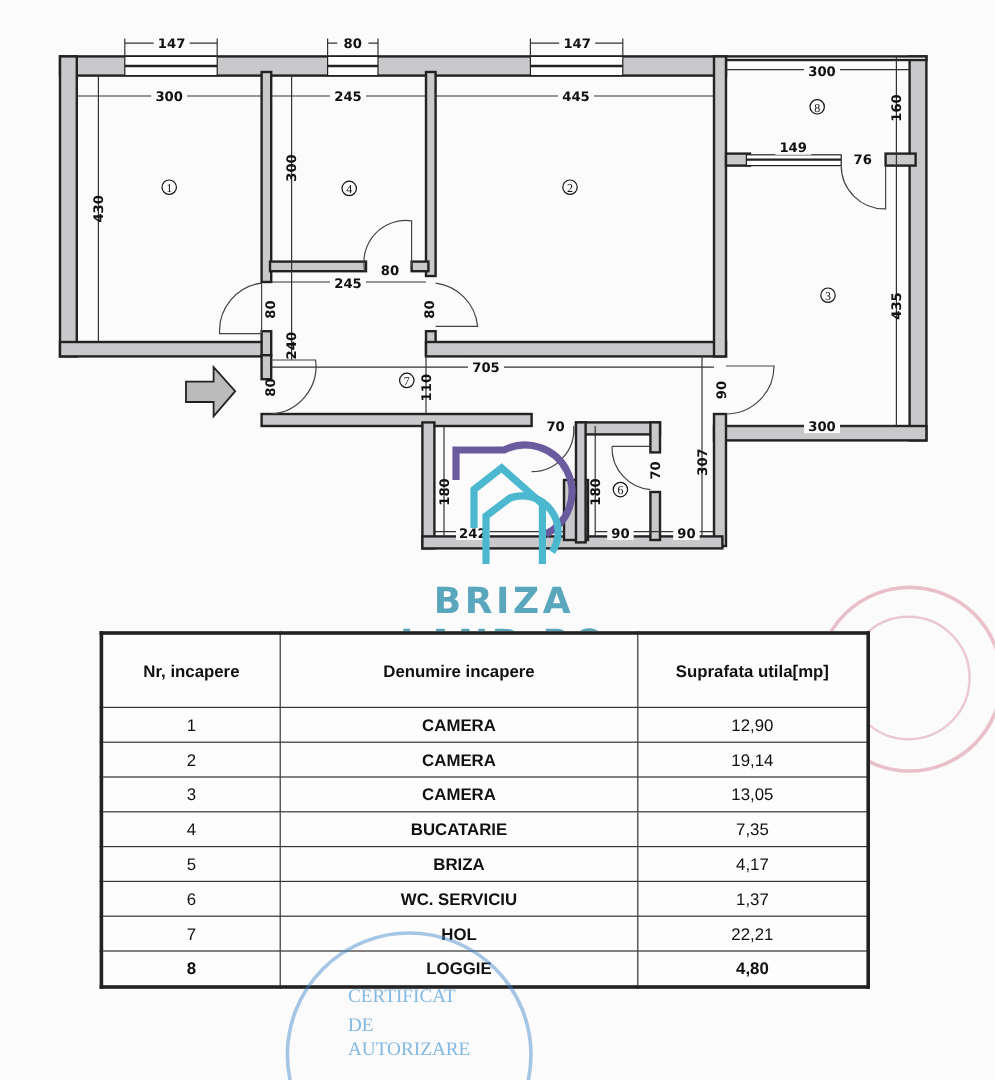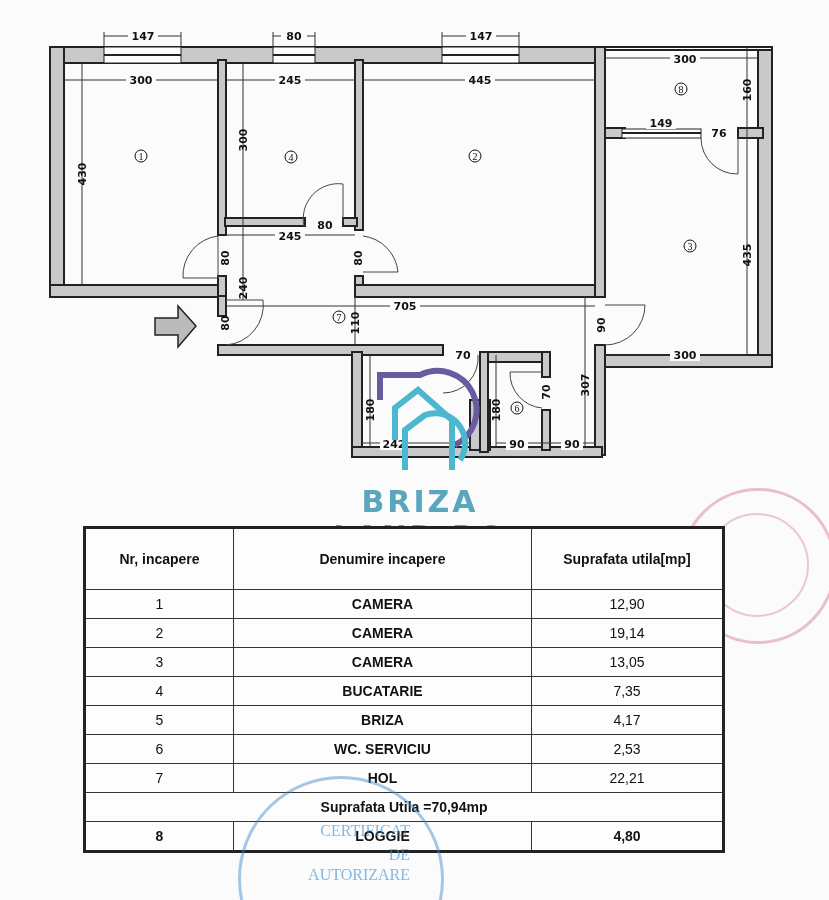--- a/index.html
+++ b/index.html
@@ -22,21 +22,21 @@
   table.rooms th { font-weight:bold; height:60px; font-size:14px; }
   td.name { font-weight:bold;margin-top:13px; }
   td.sum { font-weight:bold; }
   .b { font-weight:bold; }
   .stamp-red { position:absolute; left:680px; top:488px; width:150px; height:150px; border-radius:50%;
                border:3px solid rgba(200,80,110,0.35); }
   .stamp-red-inner { position:absolute; left:705px; top:513px; width:100px; height:100px; border-radius:50%;
                border:2px solid rgba(200,80,110,0.3); }
   .stamp-blue { position:absolute; left:238px; top:776px; width:200px; height:200px; border-radius:50%;
                border:3px solid rgba(60,130,200,0.45); }
-  .stamp-blue-txt { position:absolute; left:290px; width:120px; text-align:right;
+  .stamp-blue-txt { position:absolute; left:290px; width:120px; text-align:left;
                font-family:"Liberation Serif", serif; color:rgba(50,140,210,0.6); font-size:16px; }
 </style>
 </head>
 <body>
 
 <svg id="plan" viewBox="0 0 829 520">
 
   <g>
 
     <rect class="wall" x="50" y="47" width="555" height="16"></rect>
@@ -237,29 +237,26 @@
     <td>7,35</td>
   </tr>
   <tr>
     <td>5</td>
     <td class="name">BRIZA</td>
     <td>4,17</td>
   </tr>
   <tr>
     <td>6</td>
     <td class="name">WC. SERVICIU</td>
-    <td>2,53</td>
+    <td>1,37</td>
   </tr>
   <tr>
     <td>7</td>
     <td class="name">HOL</td>
     <td>22,21</td>
-  </tr>
-  <tr>
-    <td colspan="3" class="sum">Suprafata Utila =70,94mp</td>
   </tr>
   <tr>
     <td class="b">8</td>
     <td class="name">LOGGIE</td>
     <td class="b">4,80</td>
   </tr>
 </tbody>
   </table>
 
 <div class="stamp-blue"></div>

